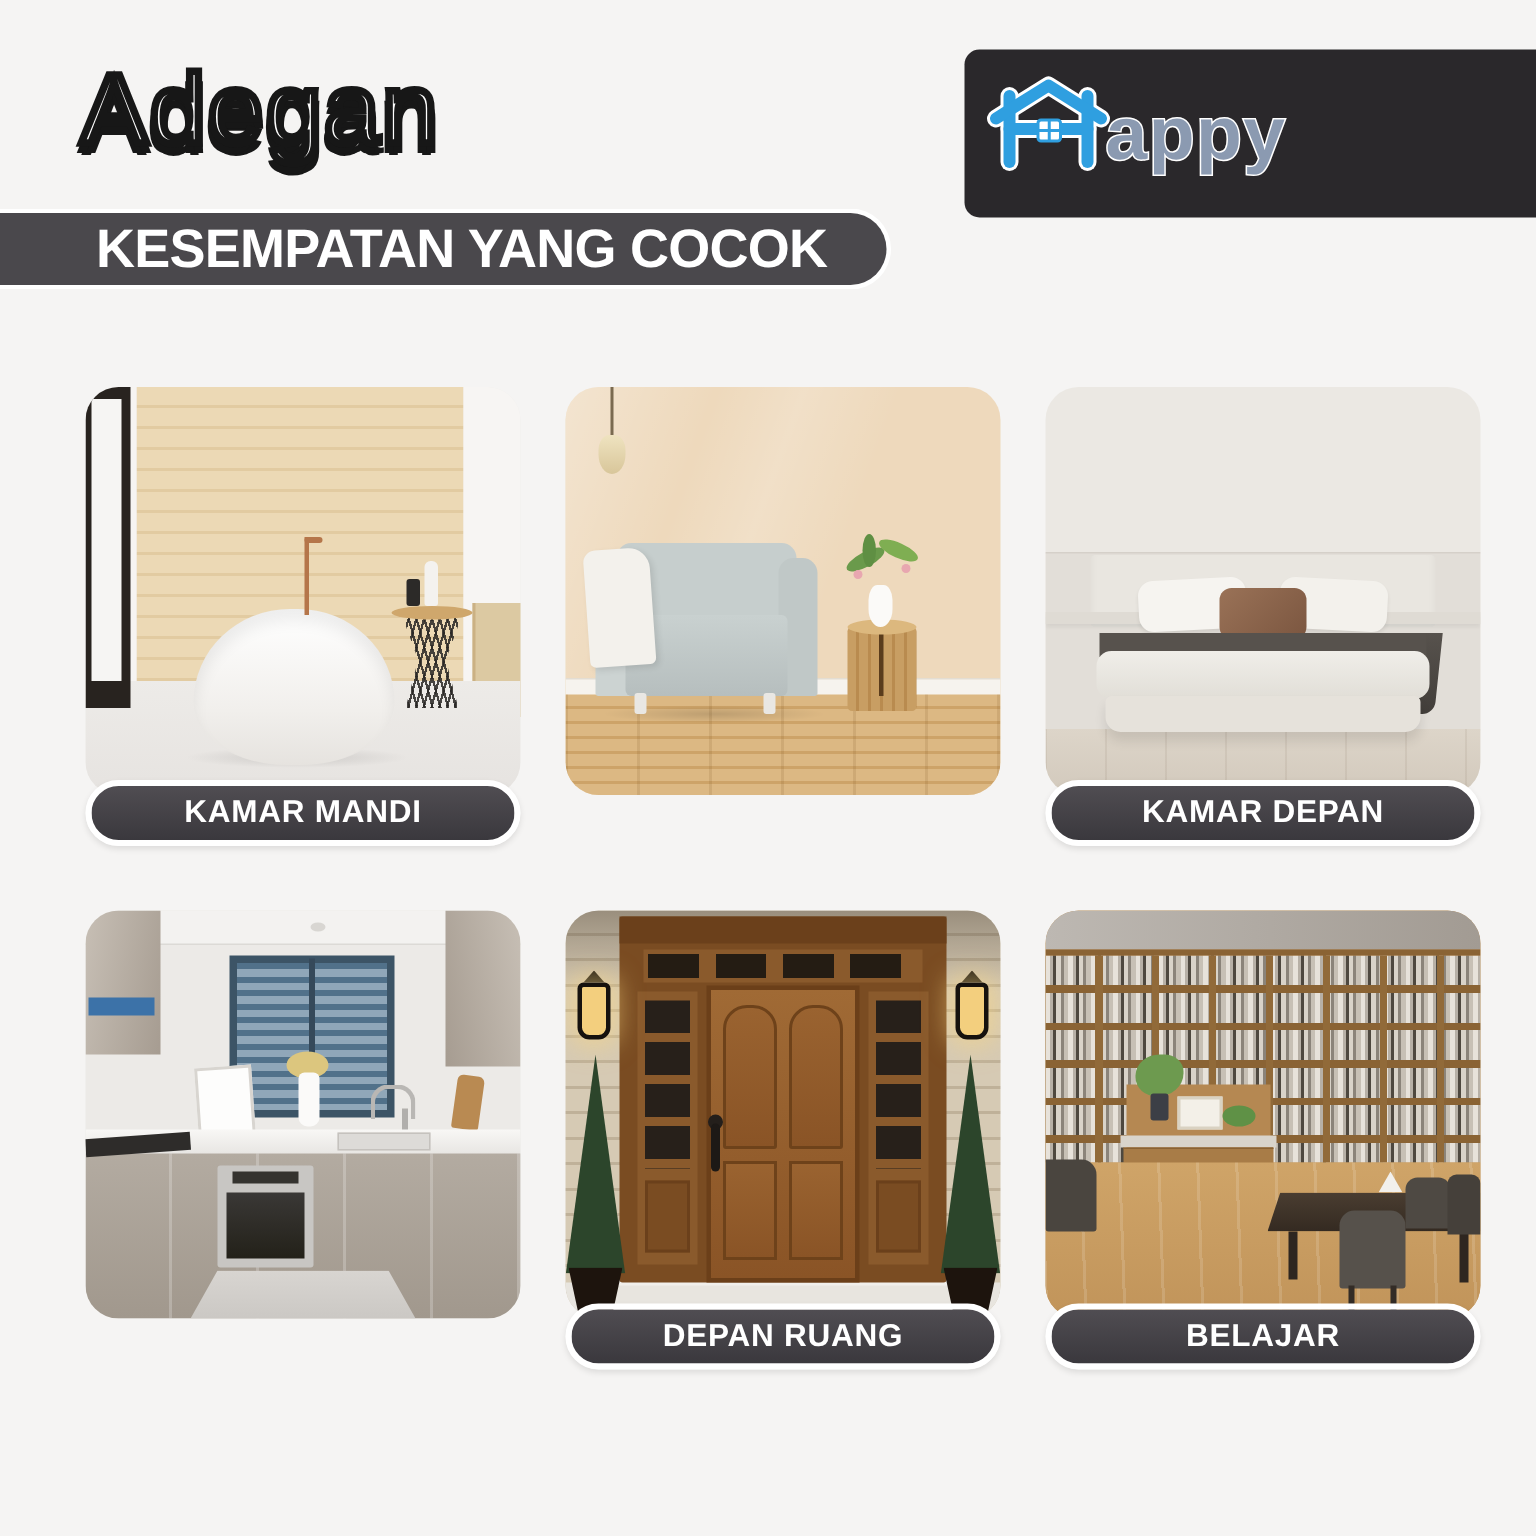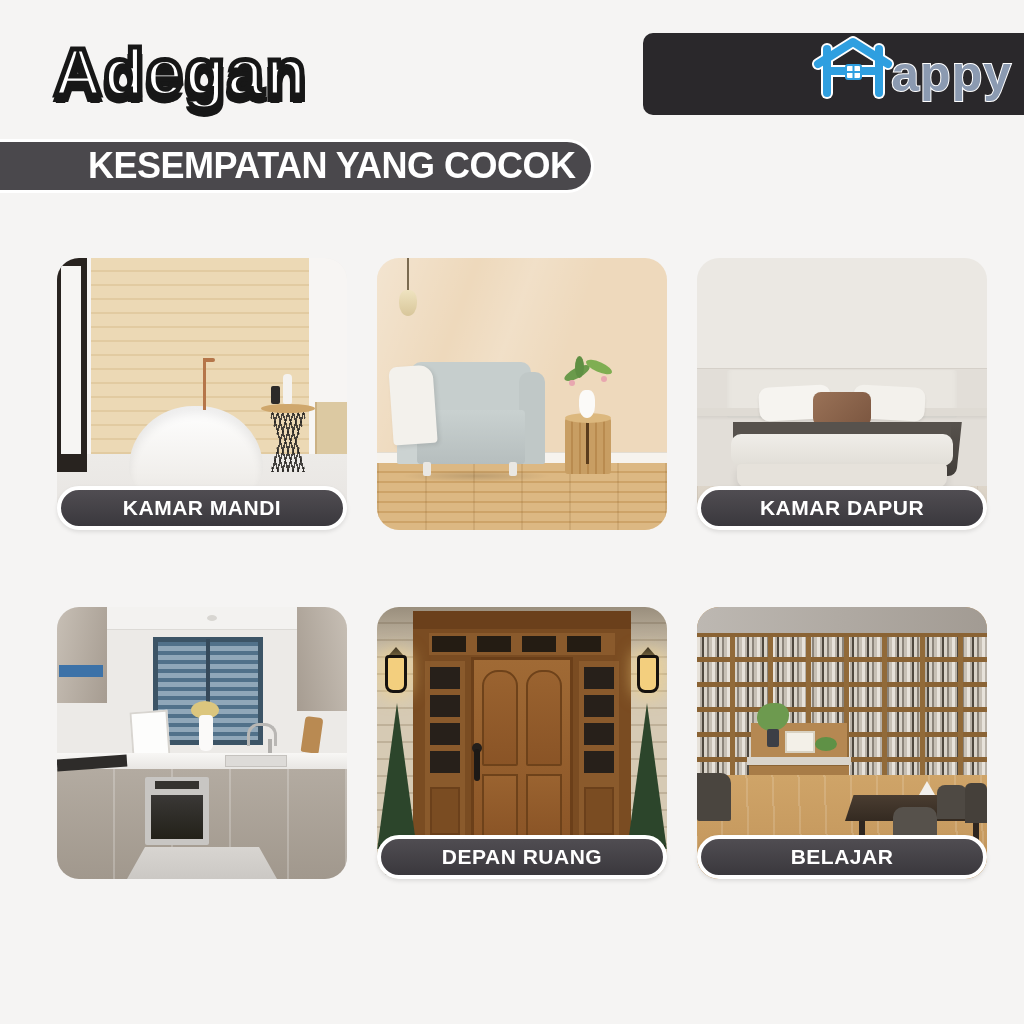--- a/index.html
+++ b/index.html
@@ -1,41 +1,41 @@
 <!DOCTYPE html>
 <html><head>
 <meta charset="utf-8">
 <style>
   html,body{margin:0;padding:0;}
   body{width:1024px;height:1024px;overflow:hidden;background:#f5f4f3;
        font-family:"Liberation Sans", sans-serif;}
   #canvas{position:relative;width:1024px;height:1024px;background:#f5f4f3;}
 
   
-  .title{position:absolute;left:54px;top:34px;font-size:66px;font-weight:700;
+  .title{position:absolute;left:54px;top:34px;font-size:66px;font-weight:400;
     letter-spacing:2px;color:#ffffff;-webkit-text-stroke:5px #171717;
     text-shadow:-3px 7px 0 #171717,3px 7px 0 #171717,0 8px 0 #171717;}
-  .logo-box{position:absolute;left:643px;top:33px;width:381px;height:82px;
+  .logo-box{position:absolute;left:643px;top:33px;width:381px;height:112px;
     background:#2a282b;border-radius:10px 0 0 10px;display:flex;align-items:center;
-    padding-left:14px;box-sizing:border-box;justify-content:flex-end;}
+    padding-left:14px;box-sizing:border-box;}
   .logo-text{font-size:50px;font-weight:bold;color:#8b9ab1;letter-spacing:1px;
     -webkit-text-stroke:2px #ffffff;paint-order:stroke fill;}
   .logo-gap{width:12px;}
   .logo-icon{margin-right:-4px;margin-top:-4px;}
 
   
   .banner{position:absolute;left:0;top:139px;width:594px;height:54px;box-sizing:border-box;
     background:#4a484c;border:3px solid #ffffff;border-left:none;
-    border-radius:0 27px 27px 0;display:flex;align-items:center;padding-left:88px;}
+    border-radius:0 27px 27px 0;display:flex;align-items:center;padding-left:64px;}
   .banner-text{color:#ffffff;font-size:36px;font-weight:bold;letter-spacing:-0.5px;}
 
   
   .grid{position:absolute;left:57px;top:258px;display:grid;
     grid-template-columns:repeat(3,290px);grid-auto-rows:306px;column-gap:30px;row-gap:43px;}
-  .card{position:relative;width:290px;height:272px;}
+  .card{position:relative;width:290px;height:306px;}
   .photo{position:absolute;left:0;top:0;width:290px;height:272px;border-radius:22px;
     overflow:hidden;}
   .pill{position:absolute;left:0;bottom:0;width:290px;height:44px;box-sizing:border-box;
     border:4px solid #ffffff;border-radius:24px;
     background:linear-gradient(180deg,#504d52,#3a383d);
     display:flex;align-items:center;justify-content:center;
     box-shadow:0 2px 4px rgba(0,0,0,0.10);}
   .pill span{color:#ffffff;font-size:21px;font-weight:bold;letter-spacing:0.5px;}
   .photo > div{position:absolute;}
 
@@ -363,21 +363,21 @@
         <div class="bd-floor"></div>
         <div class="bd-pillow-l"></div>
         <div class="bd-pillow-r"></div>
         <div class="bd-pillow-brown"></div>
         <div class="bd-drape"></div>
         <div class="bd-runner"></div>
         <div class="bd-mattress"></div>
         <div class="bd-base"></div>
       </div>
       <div class="pill">
-        <span>KAMAR DAPUR</span>
+        <span>KAMAR DEPAN</span>
       </div>
     </div>
 
     <div class="card">
       <div class="photo s-kitchen">
         <div class="kt-ceiling"></div>
         <div class="kt-spot"></div>
         <div class="kt-window"></div>
         <div class="kt-blinds"></div>
         <div class="kt-mullion"></div>

